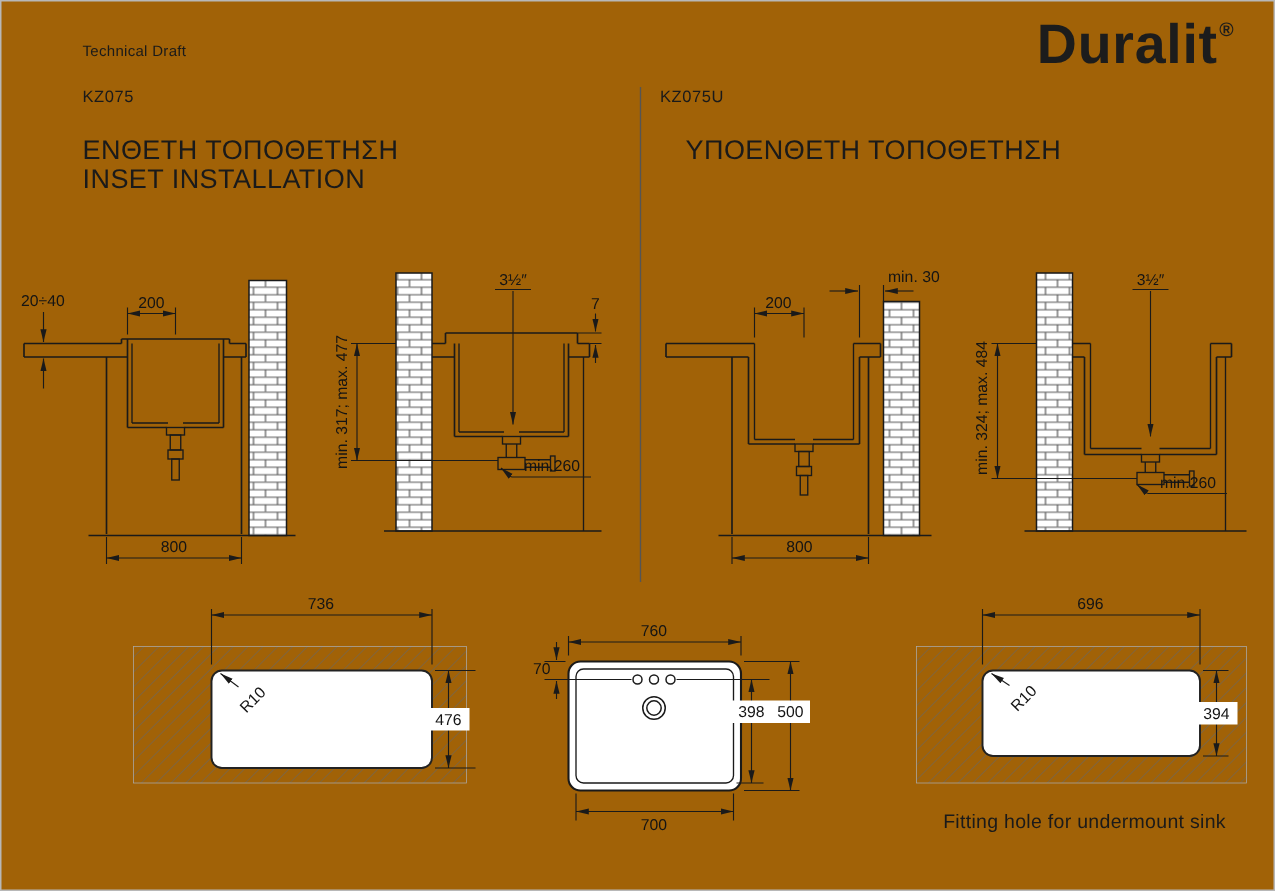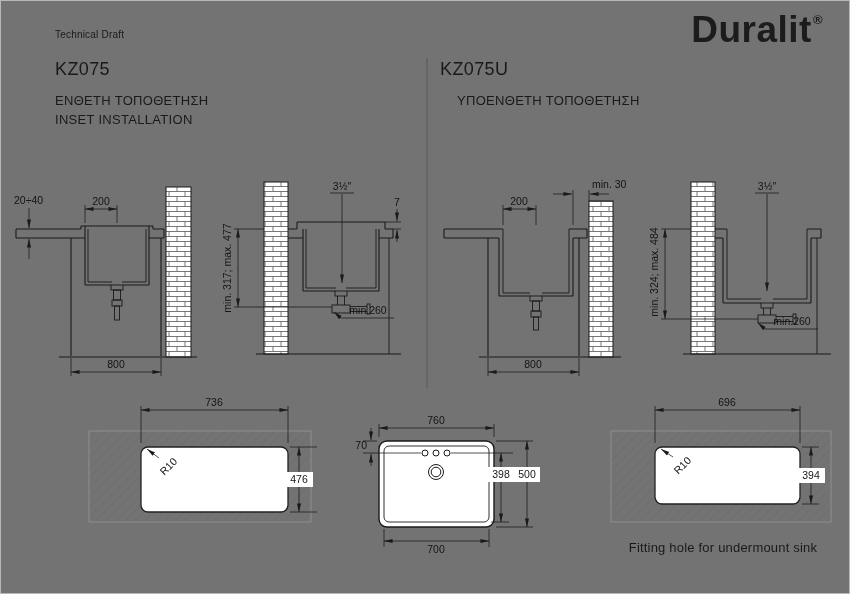--- a/index.html
+++ b/index.html
@@ -1,28 +1,28 @@
 <!DOCTYPE html>
 <html><head>
 <meta charset="utf-8">
 <style>
   * { margin:0; padding:0; box-sizing:border-box; }
   html,body { background:#9a9a9a; }
   .page {
-    position:relative; width:850px; height:594px; background:#737373;
+    position:relative; width:850px; height:594px; background:#a16207;
     border:1px solid #b8b8b8; overflow:hidden;
     font-family:"Liberation Sans", sans-serif; color:#1a1a1a;
   }
   .abs { position:absolute; }
   .doc-label { left:54px; top:28px; font-size:10px; letter-spacing:.2px; }
   .brand { top:8px; right:26px; font-size:37px; font-weight:bold; color:#1c1c1c; letter-spacing:.5px; }
   .brand sup { font-size:13px; font-weight:bold; vertical-align:18px; margin-left:1px; }
-  .model { font-size:18px; letter-spacing:.4px; top:58px; }
+  .model { font-size:11px; letter-spacing:.4px; top:58px; }
   .model-left { left:54px; } .model-right { left:439px; }
-  .titles { font-size:13px; line-height:19px; letter-spacing:.3px; top:90px; }
+  .titles { font-size:18px; line-height:19px; letter-spacing:.3px; top:90px; }
   .titles-left { left:54px; } .titles-right { left:456px; }
   .cap { position:absolute; font-size:13px; text-align:center; letter-spacing:.2px; }
   .cap-left { left:84px; width:230px; top:539px; }
   .cap-right { left:604px; width:236px; top:539px; }
   svg { position:absolute; left:0; top:0; }
   svg text { font-family:"Liberation Sans", sans-serif; font-size:10.5px; fill:#141414; stroke:none; }
 </style>
 </head>
 <body>
 

